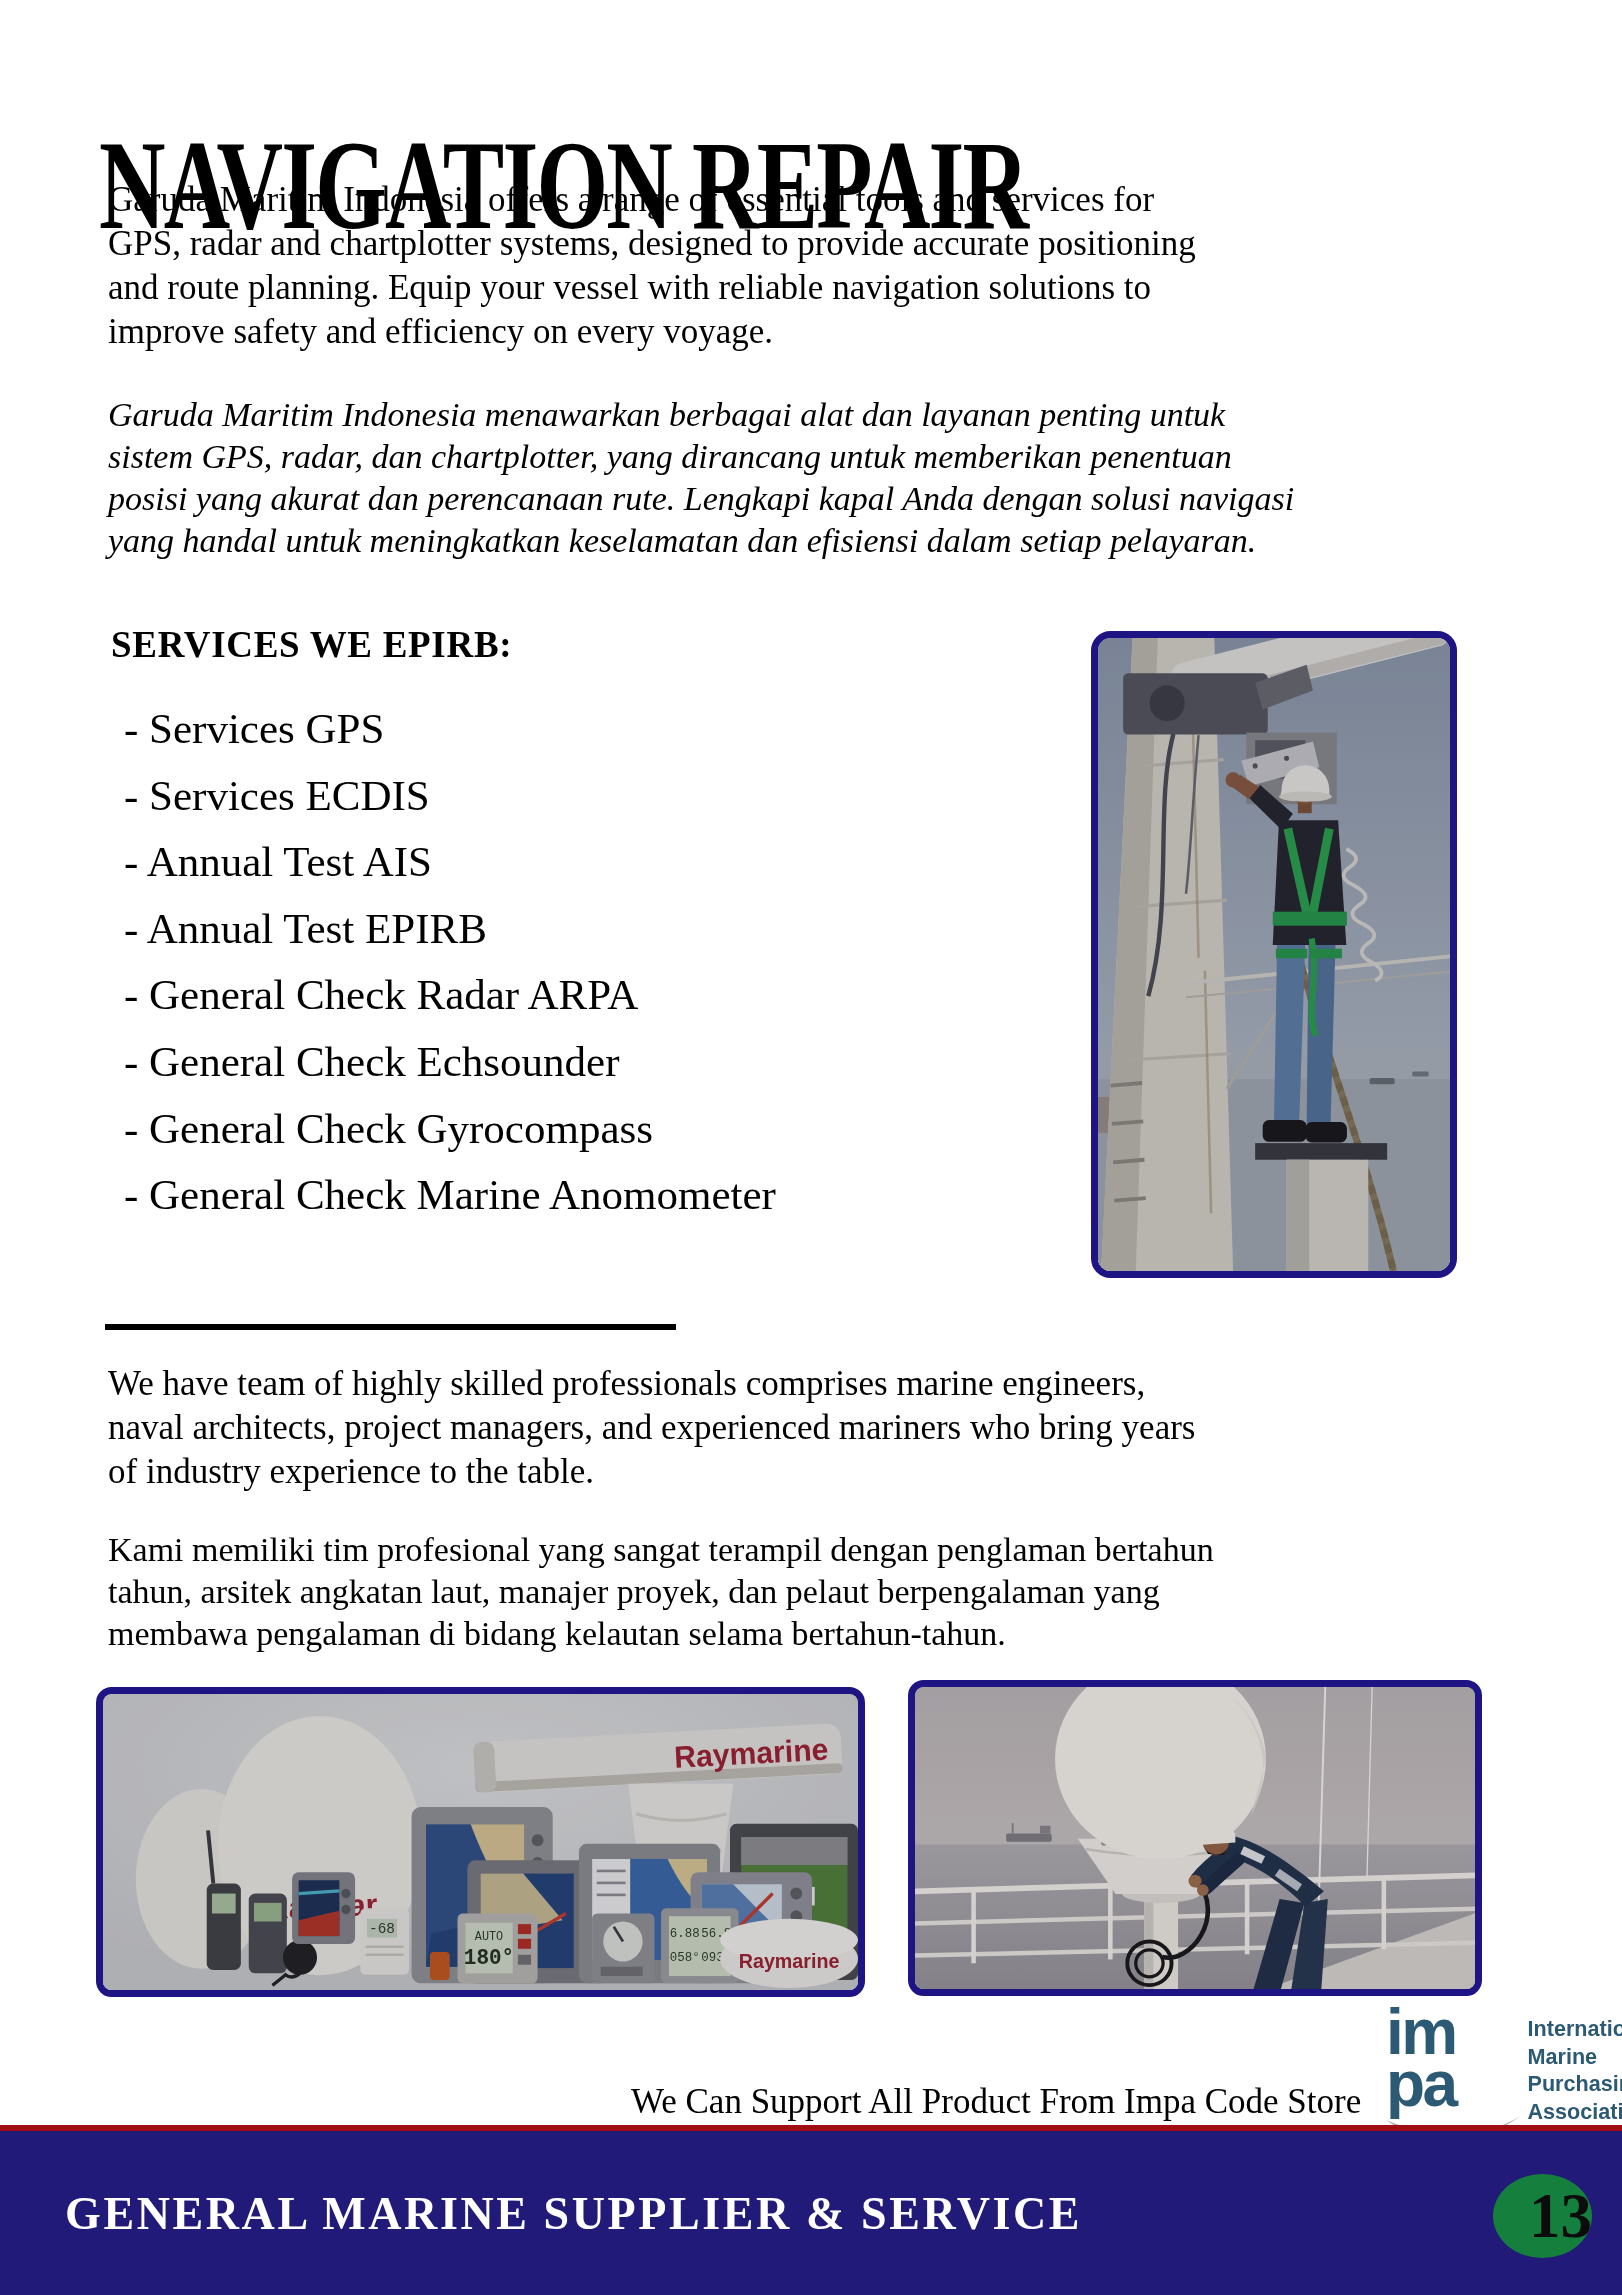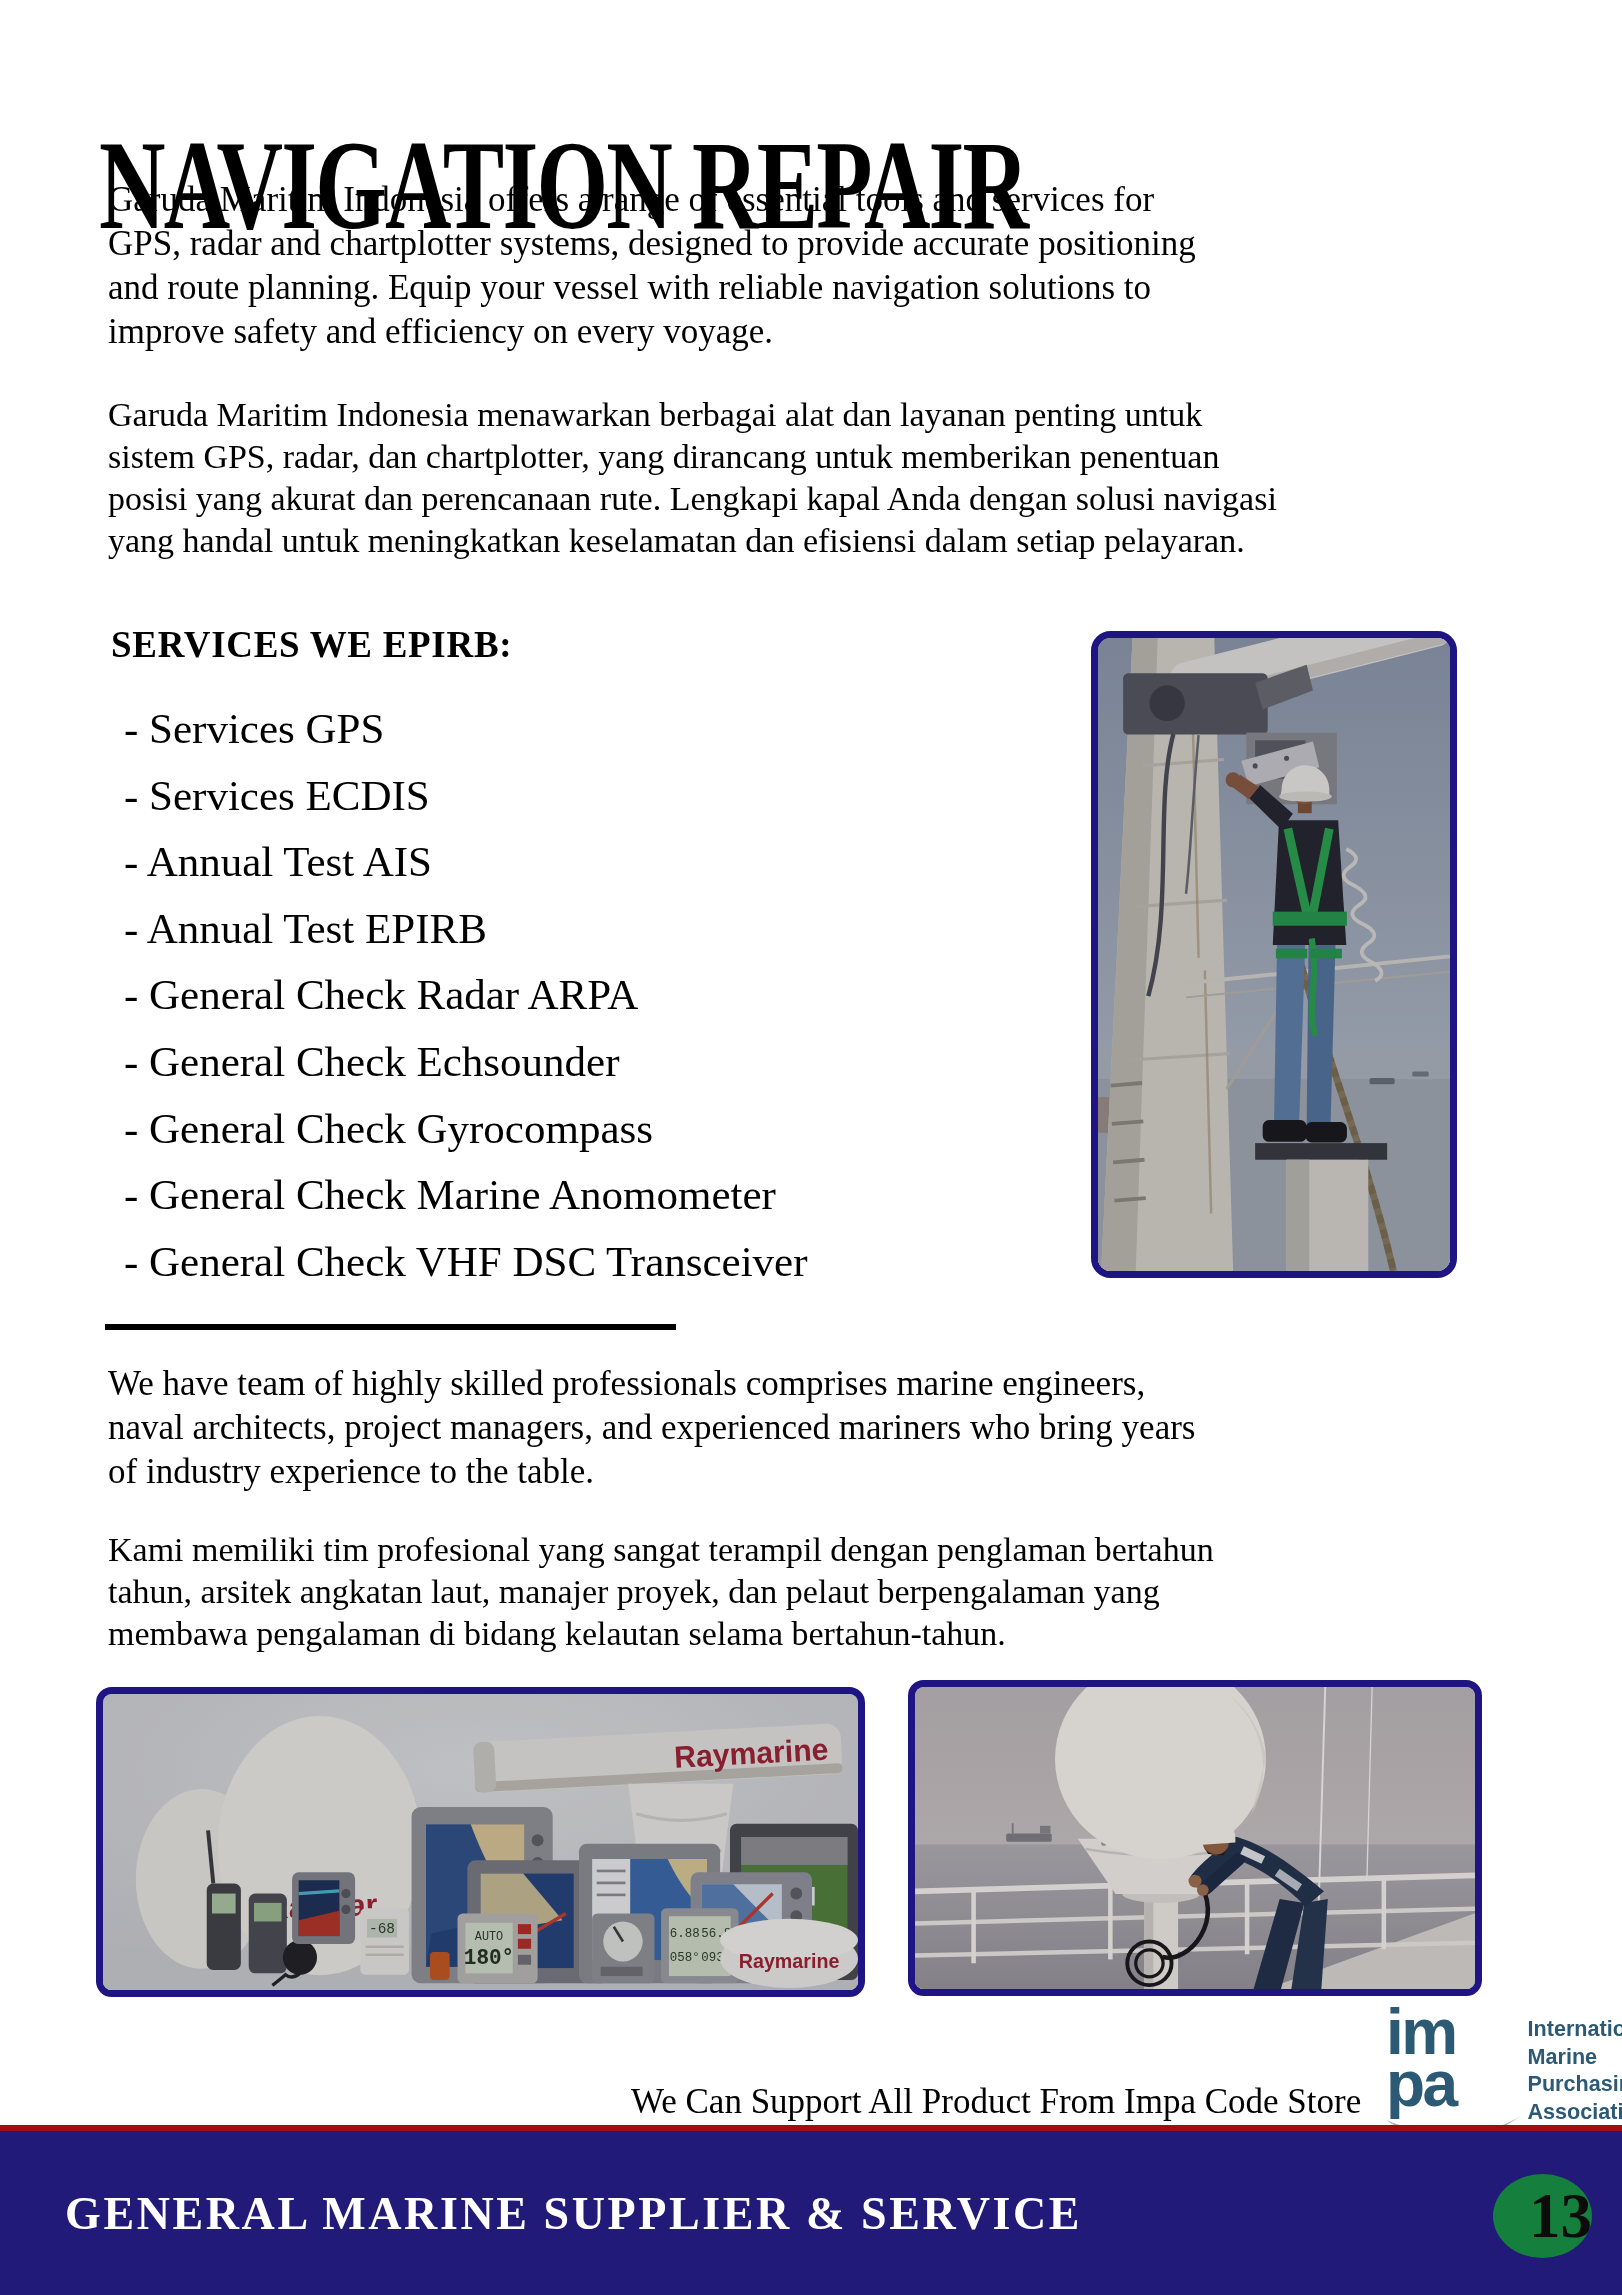--- a/index.html
+++ b/index.html
@@ -3,21 +3,21 @@
 <meta charset="utf-8">
 <style>
   html,body{margin:0;padding:0;background:#ffffff;}
   .page{position:relative;width:1623px;height:2295px;background:#ffffff;overflow:hidden;
         font-family:"Liberation Serif",serif;color:#000;}
   .title{position:absolute;left:99px;top:26px;font-size:128px;font-weight:bold;
          letter-spacing:-2.6px;white-space:nowrap;transform:scaleX(0.72);transform-origin:left top;}
   .para{position:absolute;left:108px;}
   .para div{white-space:nowrap;}
   .intro-en{top:178px;font-size:35px;line-height:44px;}
-  .intro-id{top:394px;font-size:34px;line-height:42px;}
+  .intro-id{top:394px;font-size:34px;line-height:42px;font-style:italic;}
   .team-en{top:1362px;font-size:35px;line-height:44px;}
   .team-id{top:1529px;font-size:34px;line-height:42px;}
   .services-heading{position:absolute;left:111px;top:623px;font-size:37px;font-weight:bold;
                     letter-spacing:0.7px;margin:0;}
   .services-list{position:absolute;left:108px;top:691px;list-style:none;margin:16px;padding:0;
                  font-size:43px;}
   .services-list li{line-height:43px;margin-bottom:23.6px;white-space:nowrap;}
   .photo{position:absolute;border:7.9px solid #1e1483;overflow:hidden;background:#b9bcc2;}
   .photo-mast{left:1091px;top:631px;width:352px;height:633px;border-radius:19.6px;}
   .photo-ray{left:96px;top:1687px;width:755px;height:296px;border-radius:15.7px;}
@@ -64,21 +64,20 @@
 
   <ul class="services-list">
     <li>- Services GPS</li>
     <li>- Services ECDIS</li>
     <li>- Annual Test AIS</li>
     <li>- Annual Test EPIRB</li>
     <li>- General Check Radar ARPA</li>
     <li>- General Check Echsounder</li>
     <li>- General Check Gyrocompass</li>
     <li>- General Check Marine Anomometer</li>
-    <li>- General Check VHF DSC Transceiver</li>
   </ul>
 
   <figure class="photo photo-mast" style="margin:0;">
     <svg viewBox="0 0 560 990" preserveAspectRatio="none">
       <defs>
         <linearGradient id="skyG" x1="0" y1="0" x2="0" y2="1">
           <stop offset="0" stop-color="#8d99ab"></stop>
             <stop offset="0.7" stop-color="#aeb7c2"></stop>
           <stop offset="1" stop-color="#bcc3cc"></stop>
         </linearGradient>

